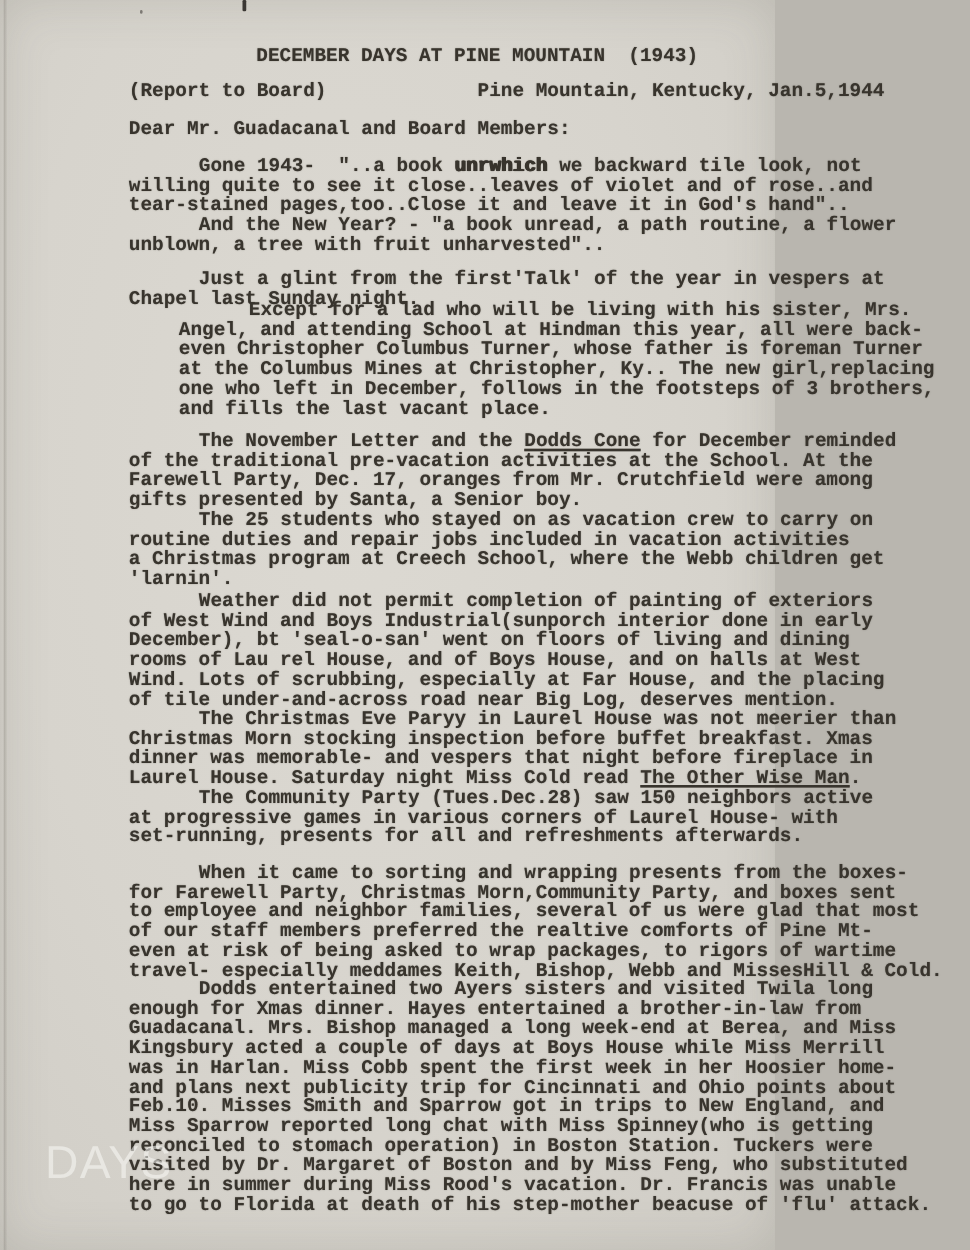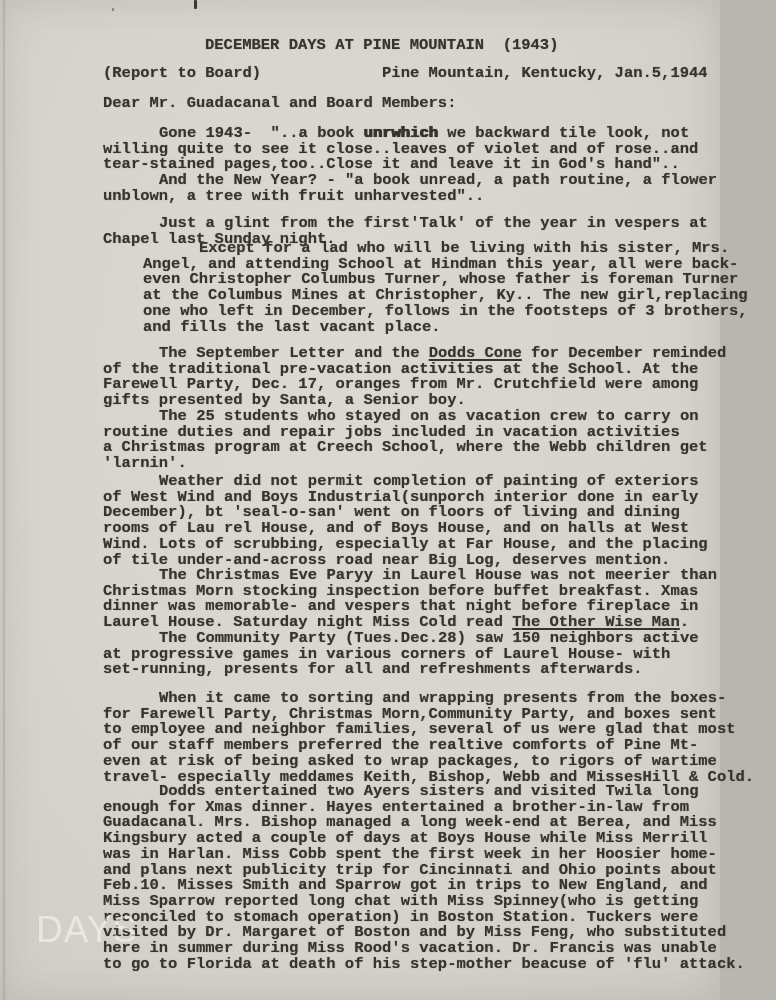--- a/index.html
+++ b/index.html
@@ -1,18 +1,18 @@
 <!DOCTYPE html>
 <html><head>
 <meta charset="utf-8">
 <style>
   html,body{margin:0;padding:0;}
   body{width:776px;height:1000px;overflow:hidden;background:#b9b6af;}
   .page{
-    position:relative;width:720px;height:1000px;
+    position:relative;width:620px;height:1000px;
     background:
       radial-gradient(ellipse at 45% 38%, #dcd9d2 0%, #d7d4cd 55%, #cfccc5 100%);
     box-shadow:inset 0 0 40px rgba(90,86,80,.18);
     font-family:"Liberation Mono","DejaVu Sans Mono",monospace;
     font-weight:700;
     font-size:15.5px;
     line-height:15.7px;
     color:#38342d;
     text-shadow:0 0 1px rgba(56,52,45,.55);
   }
@@ -75,21 +75,21 @@
     <div class="para t-p3">Just a glint from the first'Talk' of the year in vespers at
 Chapel last Sunday night.</div>
 
     <div class="para t-p4">Except for a lad who will be living with his sister, Mrs.
 Angel, and attending School at Hindman this year, all were back-
 even Christopher Columbus Turner, whose father is foreman Turner
 at the Columbus Mines at Christopher, Ky.. The new girl,replacing
 one who left in December, follows in the footsteps of 3 brothers,
 and fills the last vacant place.</div>
 
-    <div class="para t-p5"><span>The September Letter and the </span><span class="u">Dodds Cone</span><span> for December reminded
+    <div class="para t-p5"><span>The November Letter and the </span><span class="u">Dodds Cone</span><span> for December reminded
 of the traditional pre-vacation activities at the School. At the
 Farewell Party, Dec. 17, oranges from Mr. Crutchfield were among
 gifts presented by Santa, a Senior boy.</span></div>
 
     <div class="para t-p6">The 25 students who stayed on as vacation crew to carry on
 routine duties and repair jobs included in vacation activities
 a Christmas program at Creech School, where the Webb children get
 'larnin'.</div>
 
     <div class="para t-p7">Weather did not permit completion of painting of exteriors

